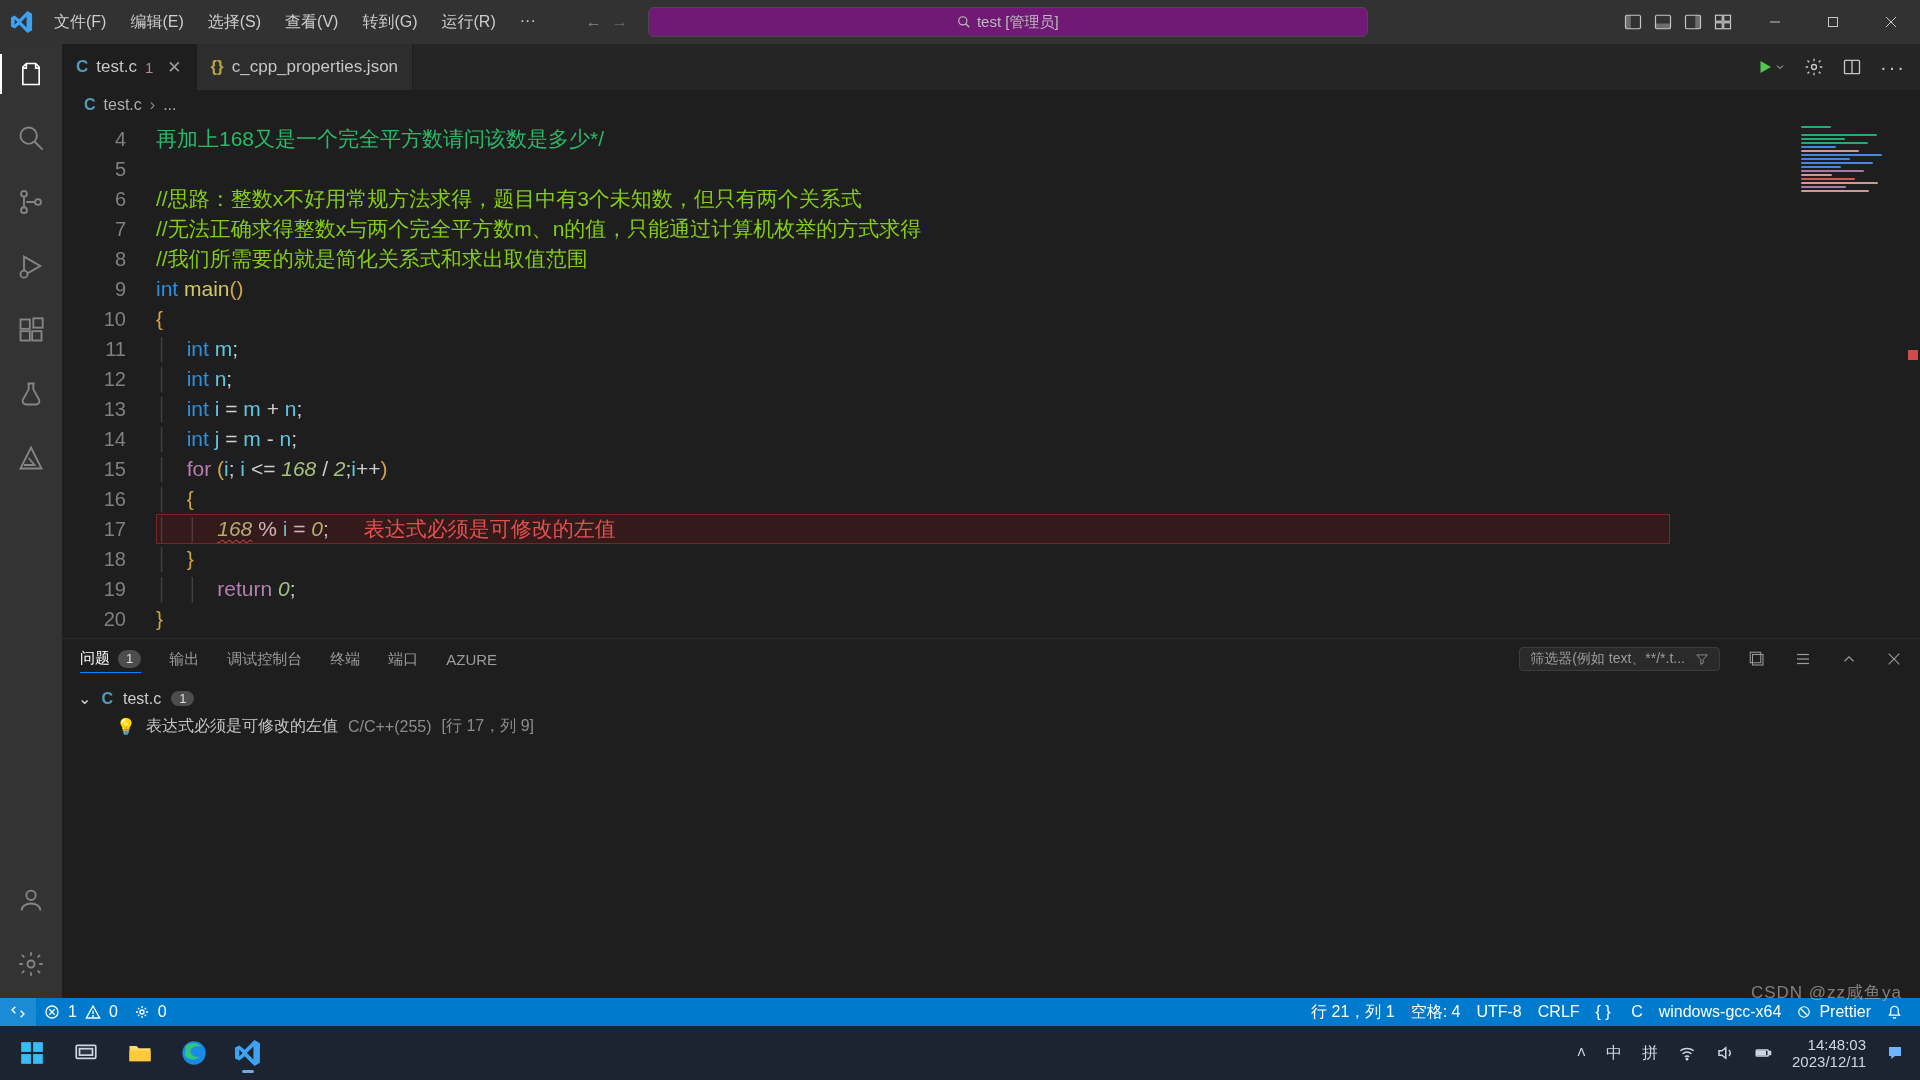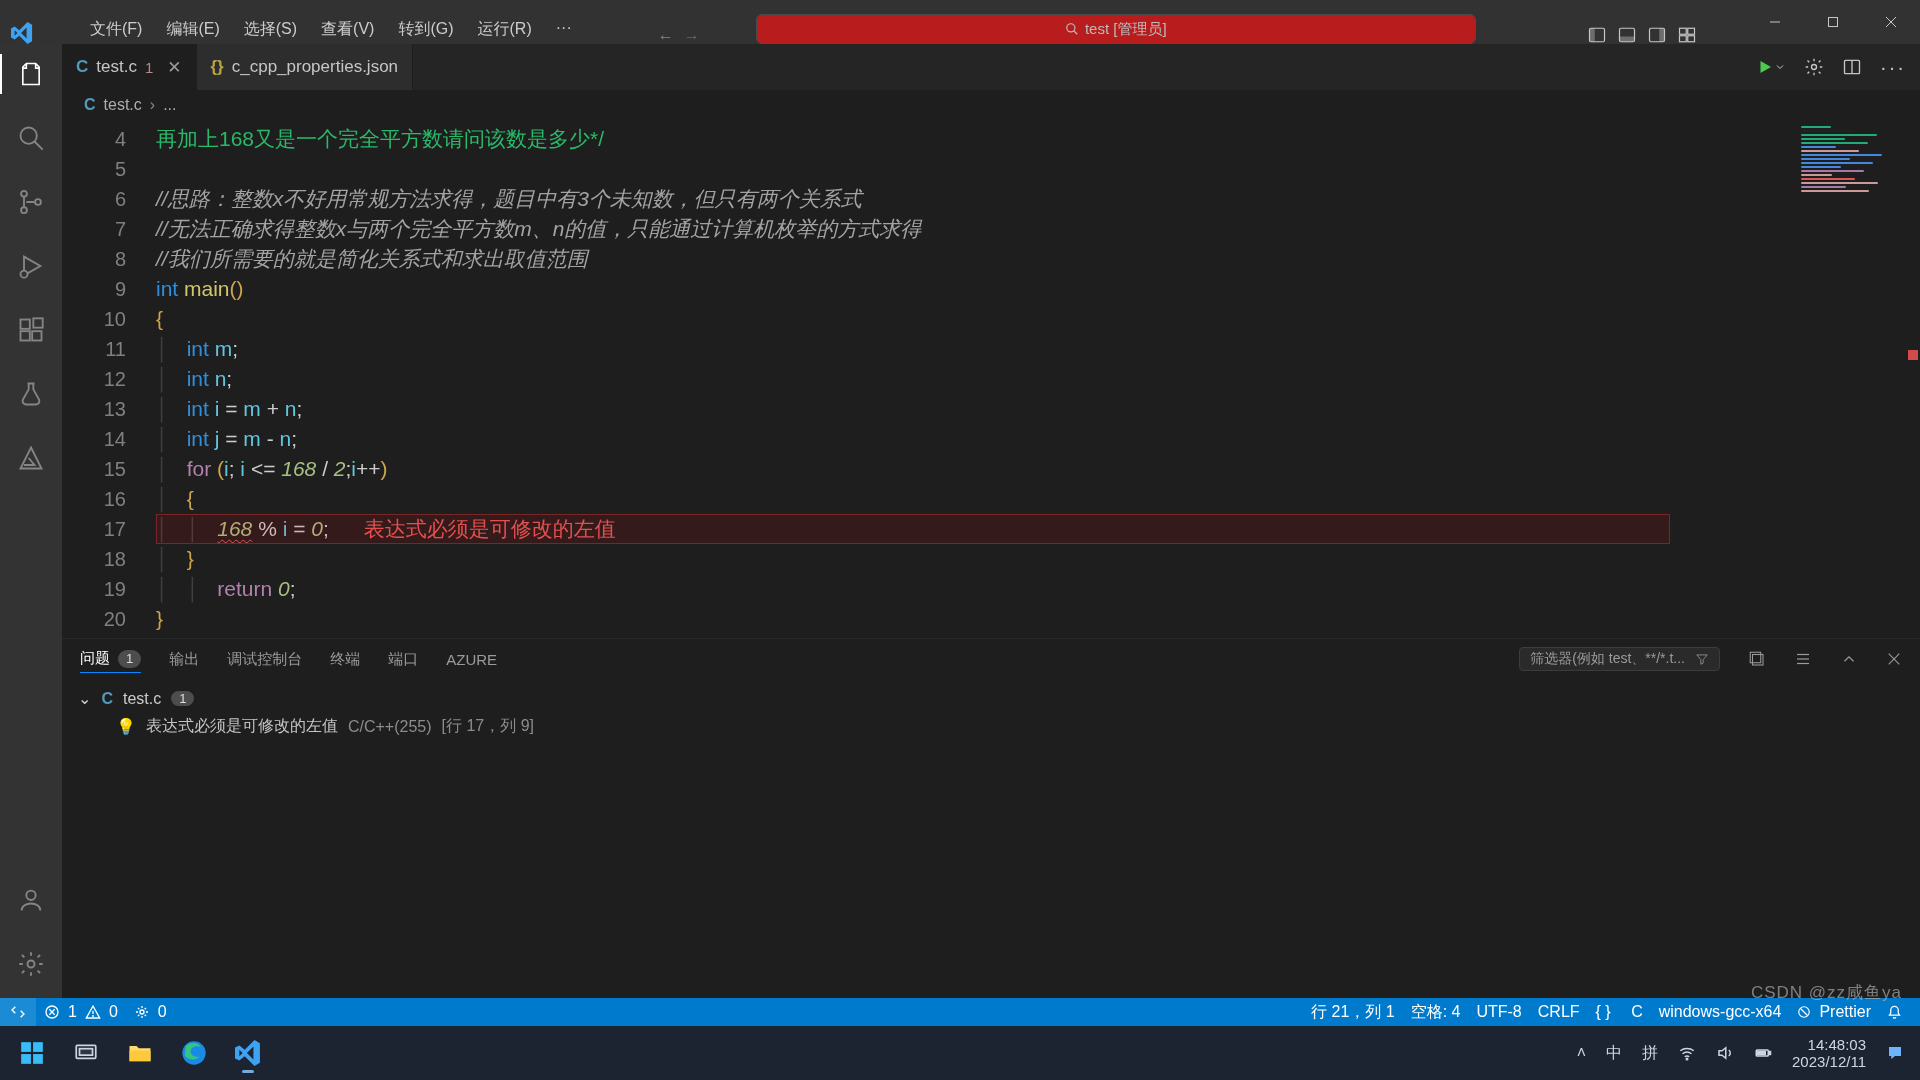--- a/index.html
+++ b/index.html
@@ -1,26 +1,26 @@
 <!DOCTYPE html>
 <html><head>
 <meta charset="utf-8">
 <style>
 * { margin:0; padding:0; box-sizing:border-box; font-family:"Segoe UI","Microsoft YaHei",sans-serif; }
 html,body { width:1920px; height:1080px; overflow:hidden; background:#1e1e1e; color:#ccc; }
 .root { display:flex; flex-direction:column; width:100%; height:100%; transform-origin:0 0; }
 
 
-.titlebar { height:44px; background:#323233; display:flex; align-items:flex-end; font-size:16px;gap:36px; }
+.titlebar { height:44px; background:#323233; display:flex; align-items:center; font-size:16px; }
 .titlebar .vslogo { width:44px; display:flex; align-items:center; justify-content:center; }
 .titlebar .menus { display:flex; gap:4px; }
 .titlebar .menus span { padding:4px 10px; cursor:default; }
 .titlebar .dots { padding:0 10px; }
 .titlebar .navbtns { display:flex; gap:10px; margin-left:40px; color:#888; }
-.titlebar .search { margin-left:20px; flex:0 0 720px; height:30px; background:#b91c1c; border:1px solid #4a4a4a; border-radius:6px; display:flex; align-items:center; justify-content:center; color:#bcbcbc; font-size:15px; gap:6px;}
+.titlebar .search { margin-left:20px; flex:0 0 720px; height:30px; background:#701a75; border:1px solid #4a4a4a; border-radius:6px; display:flex; align-items:center; justify-content:center; color:#bcbcbc; font-size:15px; gap:6px;}
 .titlebar .filler { flex:1; }
 .titlebar .layicons { display:flex; gap:12px; padding:0 14px; color:#c6c6c6; }
 .titlebar .wincontrols { display:flex; }
 .titlebar .wincontrols div { width:58px; height:44px; display:flex; align-items:center; justify-content:center; color:#c6c6c6; }
 
 
 .mainrow { flex:1; display:flex; min-height:0; }
 .activitybar { width:62px; background:#333333; display:flex; flex-direction:column; align-items:center; padding-top:10px; gap:24px; color:#858585;}
 .activitybar .aicon { width:100%; height:40px; display:flex; align-items:center; justify-content:center; position:relative;}
 .activitybar .aicon.active { color:#fff; }
@@ -85,21 +85,21 @@
 .taskbar { height:54px; background:#1c2431; display:flex; align-items:center; padding:0 8px; }
 .taskbar .ticon { width:48px; height:42px; display:flex; align-items:center; justify-content:center; border-radius:4px; margin-right:6px; position:relative;}
 .taskbar .ticon.active::after { content:""; position:absolute; bottom:1px; left:18px; right:18px; height:3px; background:#78a7d9; border-radius:2px;}
 .taskbar .tbfill { flex:1; }
 .taskbar .tray { display:flex; align-items:center; gap:20px; color:#cfd5e0; font-size:16px; padding:0 8px;}
 .taskbar .clock { text-align:right; font-size:15px; line-height:17px;}
 .watermark { position:absolute; right:18px; bottom:76px; color:#a9a9a9; font-size:17px; letter-spacing:1px; opacity:.7;}
 
 
 .cmt { color:#29b968; }
-.cmt2 { color:#a3a3a3;font-style:italic; }
+.cmt2 { color:#84cc16; }
 .kw  { color:#2d8fdd; }
 .fn  { color:#d0c66a; }
 .punc{ color:#cfa54a; }
 .var { color:#5fc6e0; }
 .num { color:#a7c080; font-style:italic;margin-top:40px;}
 .op  { color:#cccccc; }
 .semi{ color:#cccccc; }
 .flow{ color:#b57fb0; }
 .err { color:#e25858; }
 .sq  { text-decoration: underline wavy #e25858 1px; text-underline-offset:3px;}
@@ -335,21 +335,21 @@
               <span>问题</span>
               <span class="count">1</span>
             </div>
             <div class="ptab">输出</div>
             <div class="ptab">调试控制台</div>
             <div class="ptab">终端</div>
             <div class="ptab">端口</div>
             <div class="ptab">AZURE</div>
             <div class="pfill"></div>
             <div class="filterbox">
-              <span>筛选器(例如 test、**/*.t...</span>
+              <span>筛选器(例如 text、**/*.t...</span>
               <svg width="14" height="14" viewBox="0 0 24 24">
                   <path d="M3 5h18l-7 8v6l-4 2v-8L3 5z" fill="none" stroke="currentColor" stroke-width="1.4"></path>
                 </svg>
             </div>
             <svg class="picon" width="18" height="18" viewBox="0 0 24 24" fill="none" stroke="currentColor" stroke-width="1.4">
                 <rect x="6" y="6" width="14" height="14"></rect>
                 <rect x="3" y="3" width="14" height="14"></rect>
               </svg>
             <svg class="picon" width="18" height="18" viewBox="0 0 24 24" fill="none" stroke="currentColor" stroke-width="1.6">
                 <line x1="4" y1="6" x2="20" y2="6"></line>

